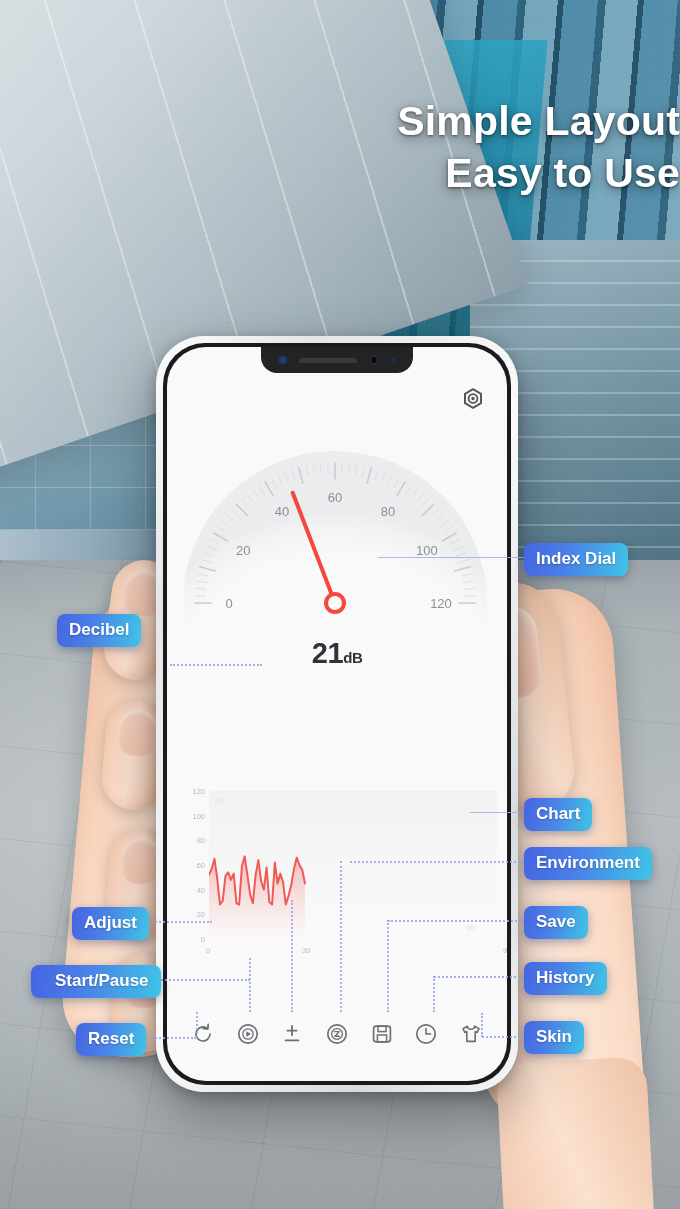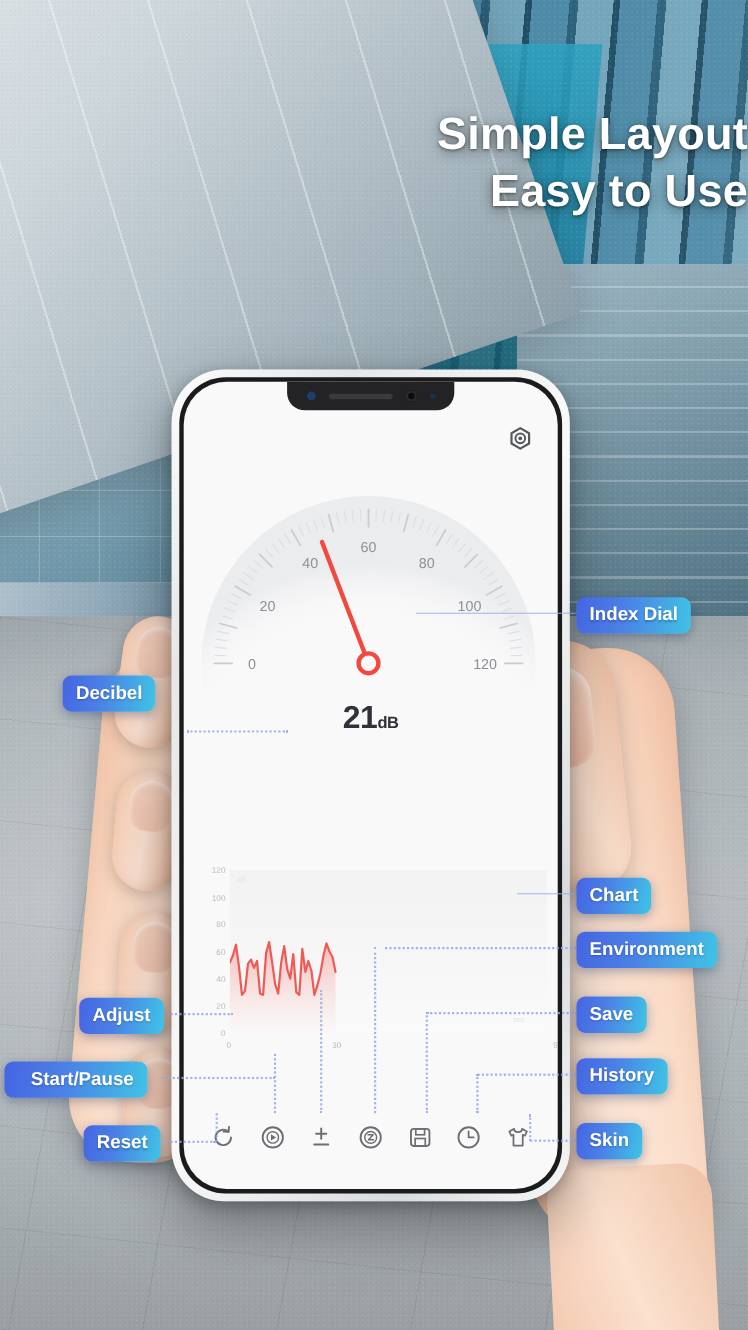--- a/index.html
+++ b/index.html
@@ -486,16 +486,16 @@
 <div class="leader v" style="left:387px; top:920px; height:92px;"></div>
 <div class="leader v" style="left:433px; top:976px; height:36px;"></div>
 <div class="leader v" style="left:481px; top:1013px; height:24px;"></div>
 
 <div class="badge" style="left:524px; top:543px;">Index Dial</div>
 <div class="badge" style="left:57px;  top:614px;">Decibel</div>
 <div class="badge" style="left:524px; top:798px;">Chart</div>
 <div class="badge" style="left:524px; top:847px;">Environment</div>
 <div class="badge" style="left:72px;  top:907px;">Adjust</div>
 <div class="badge" style="left:524px; top:906px;text-align:center;">Save</div>
-<div class="badge" style="left:4px;  top:965px;padding-left:24px;">Start/Pause</div>
+<div class="badge" style="left:31px;  top:965px;padding-left:24px;">Start/Pause</div>
 <div class="badge" style="left:524px; top:962px;">History</div>
 <div class="badge" style="left:76px;  top:1023px;">Reset</div>
 <div class="badge" style="left:524px; top:1021px;">Skin</div>
 
 </body></html>

